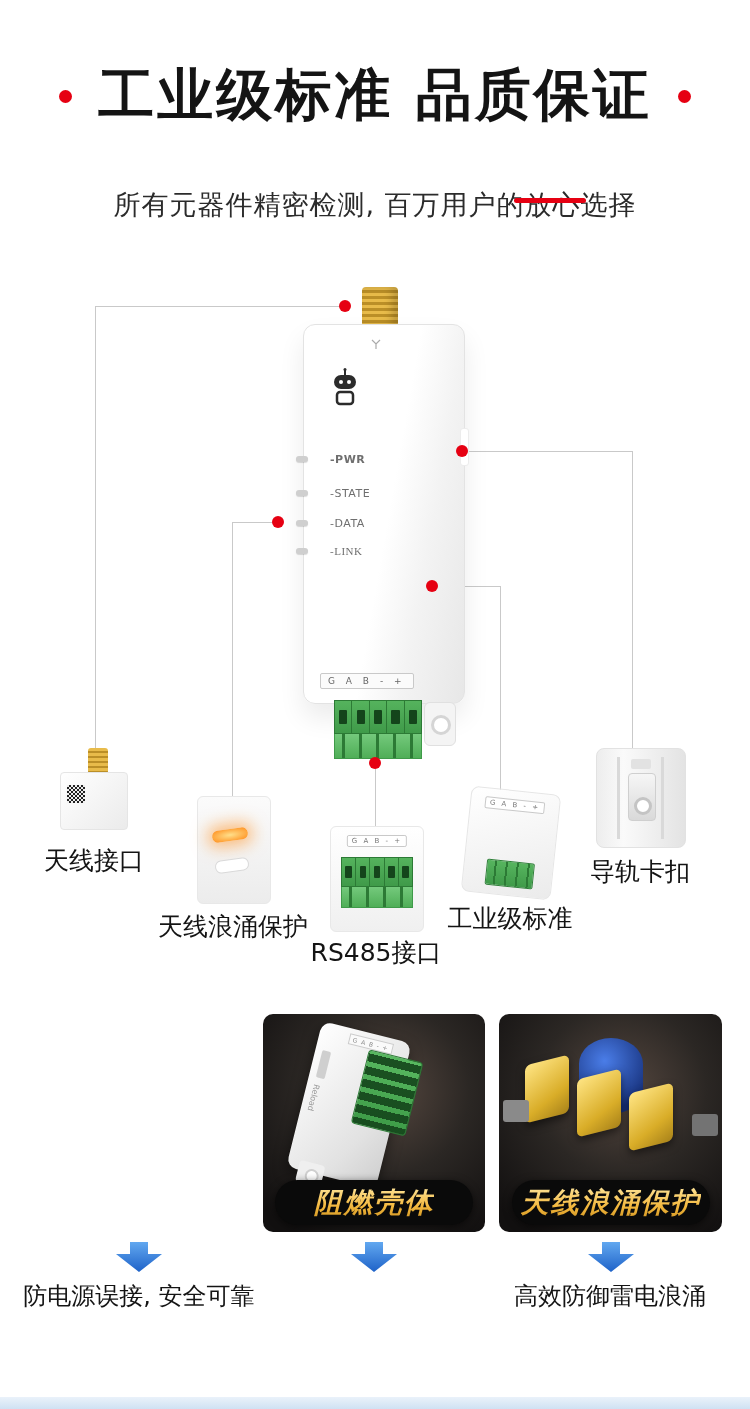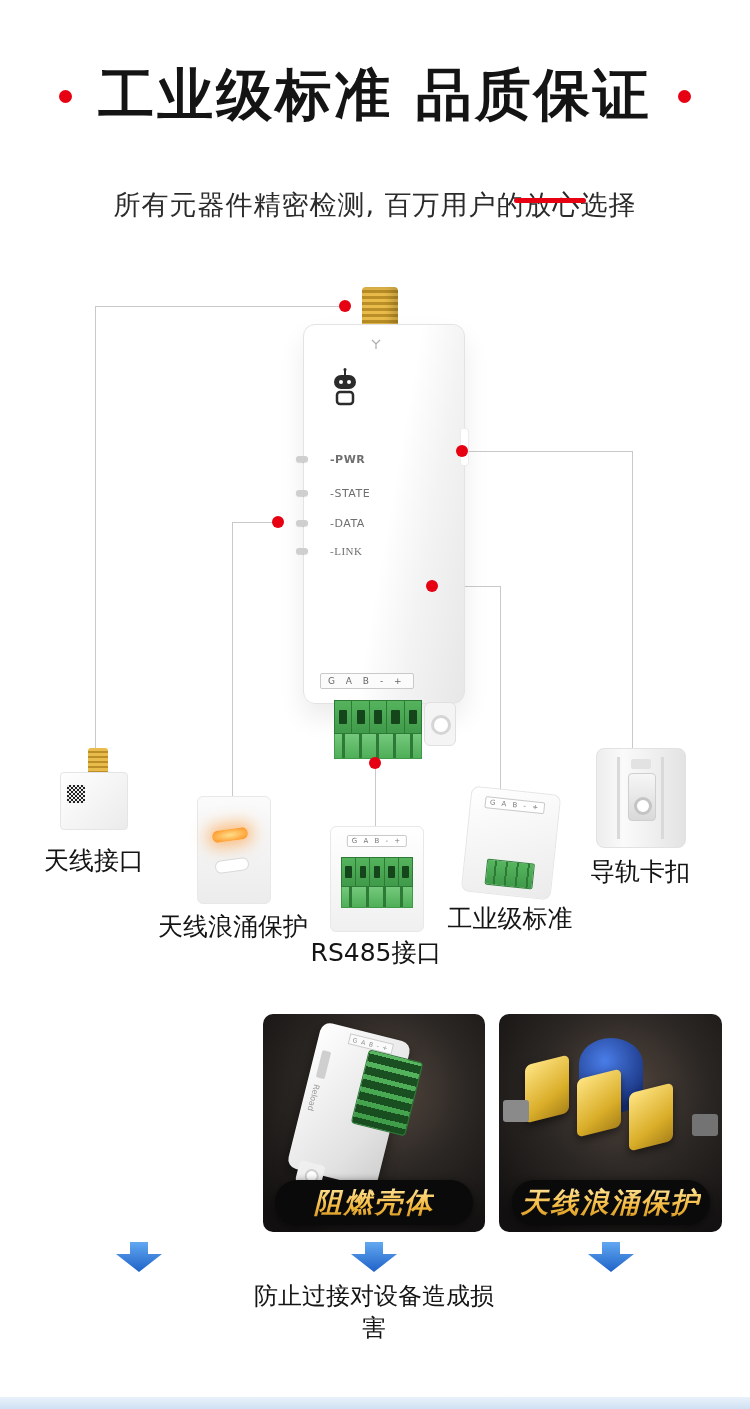--- a/index.html
+++ b/index.html
@@ -320,16 +320,17 @@
       <defs>
           <linearGradient id="ag3" x1="0" y1="0" x2="0" y2="1">
             <stop offset="0" stop-color="#62a8f0"></stop>
             <stop offset="1" stop-color="#1e62c8"></stop>
           </linearGradient>
         </defs>
       <polygon points="14,0 32,0 32,12 46,12 23,30 0,12 14,12" fill="url(#ag3)"></polygon>
     </svg>
   </span>
 
-  <div class="feat-cap fc2">防止过接对设备造成损害</div>
+  <div class="feat-cap fc1">防电源误接, 安全可靠</div>
+  <div class="feat-cap fc3">高效防御雷电浪涌</div>
 
   <div class="bottom-strip"></div>
 </div>
 
 </body></html>

